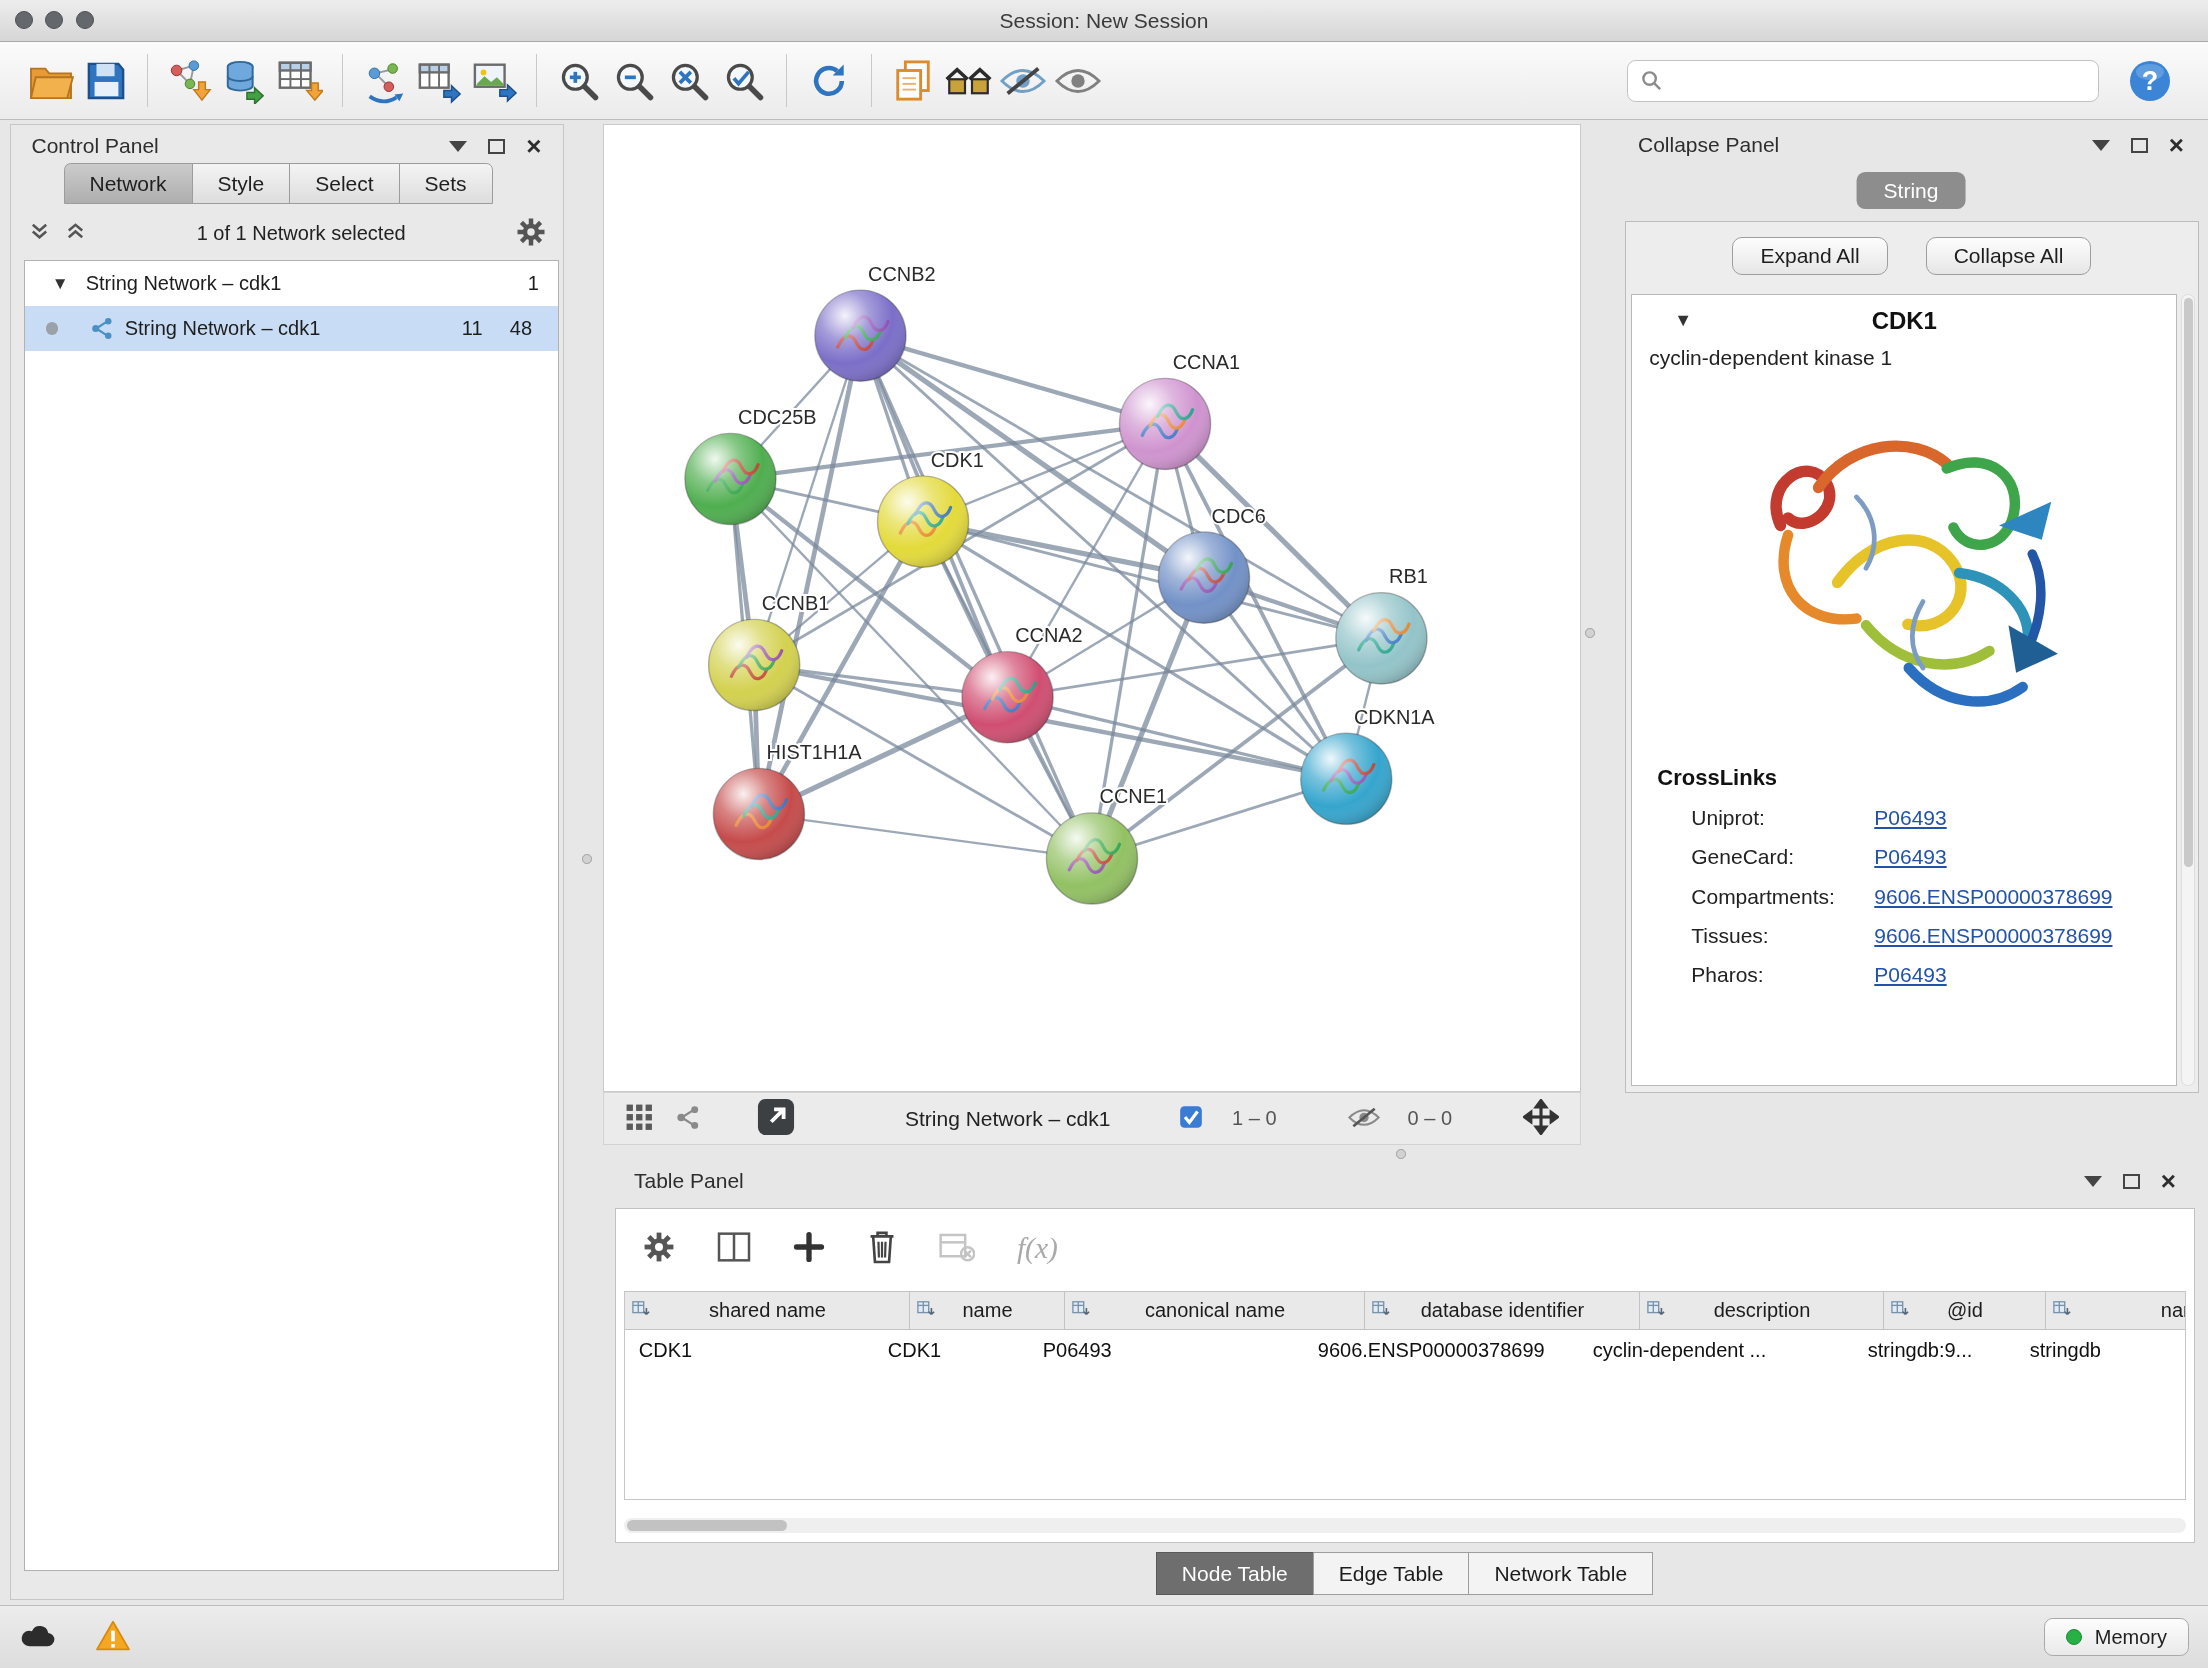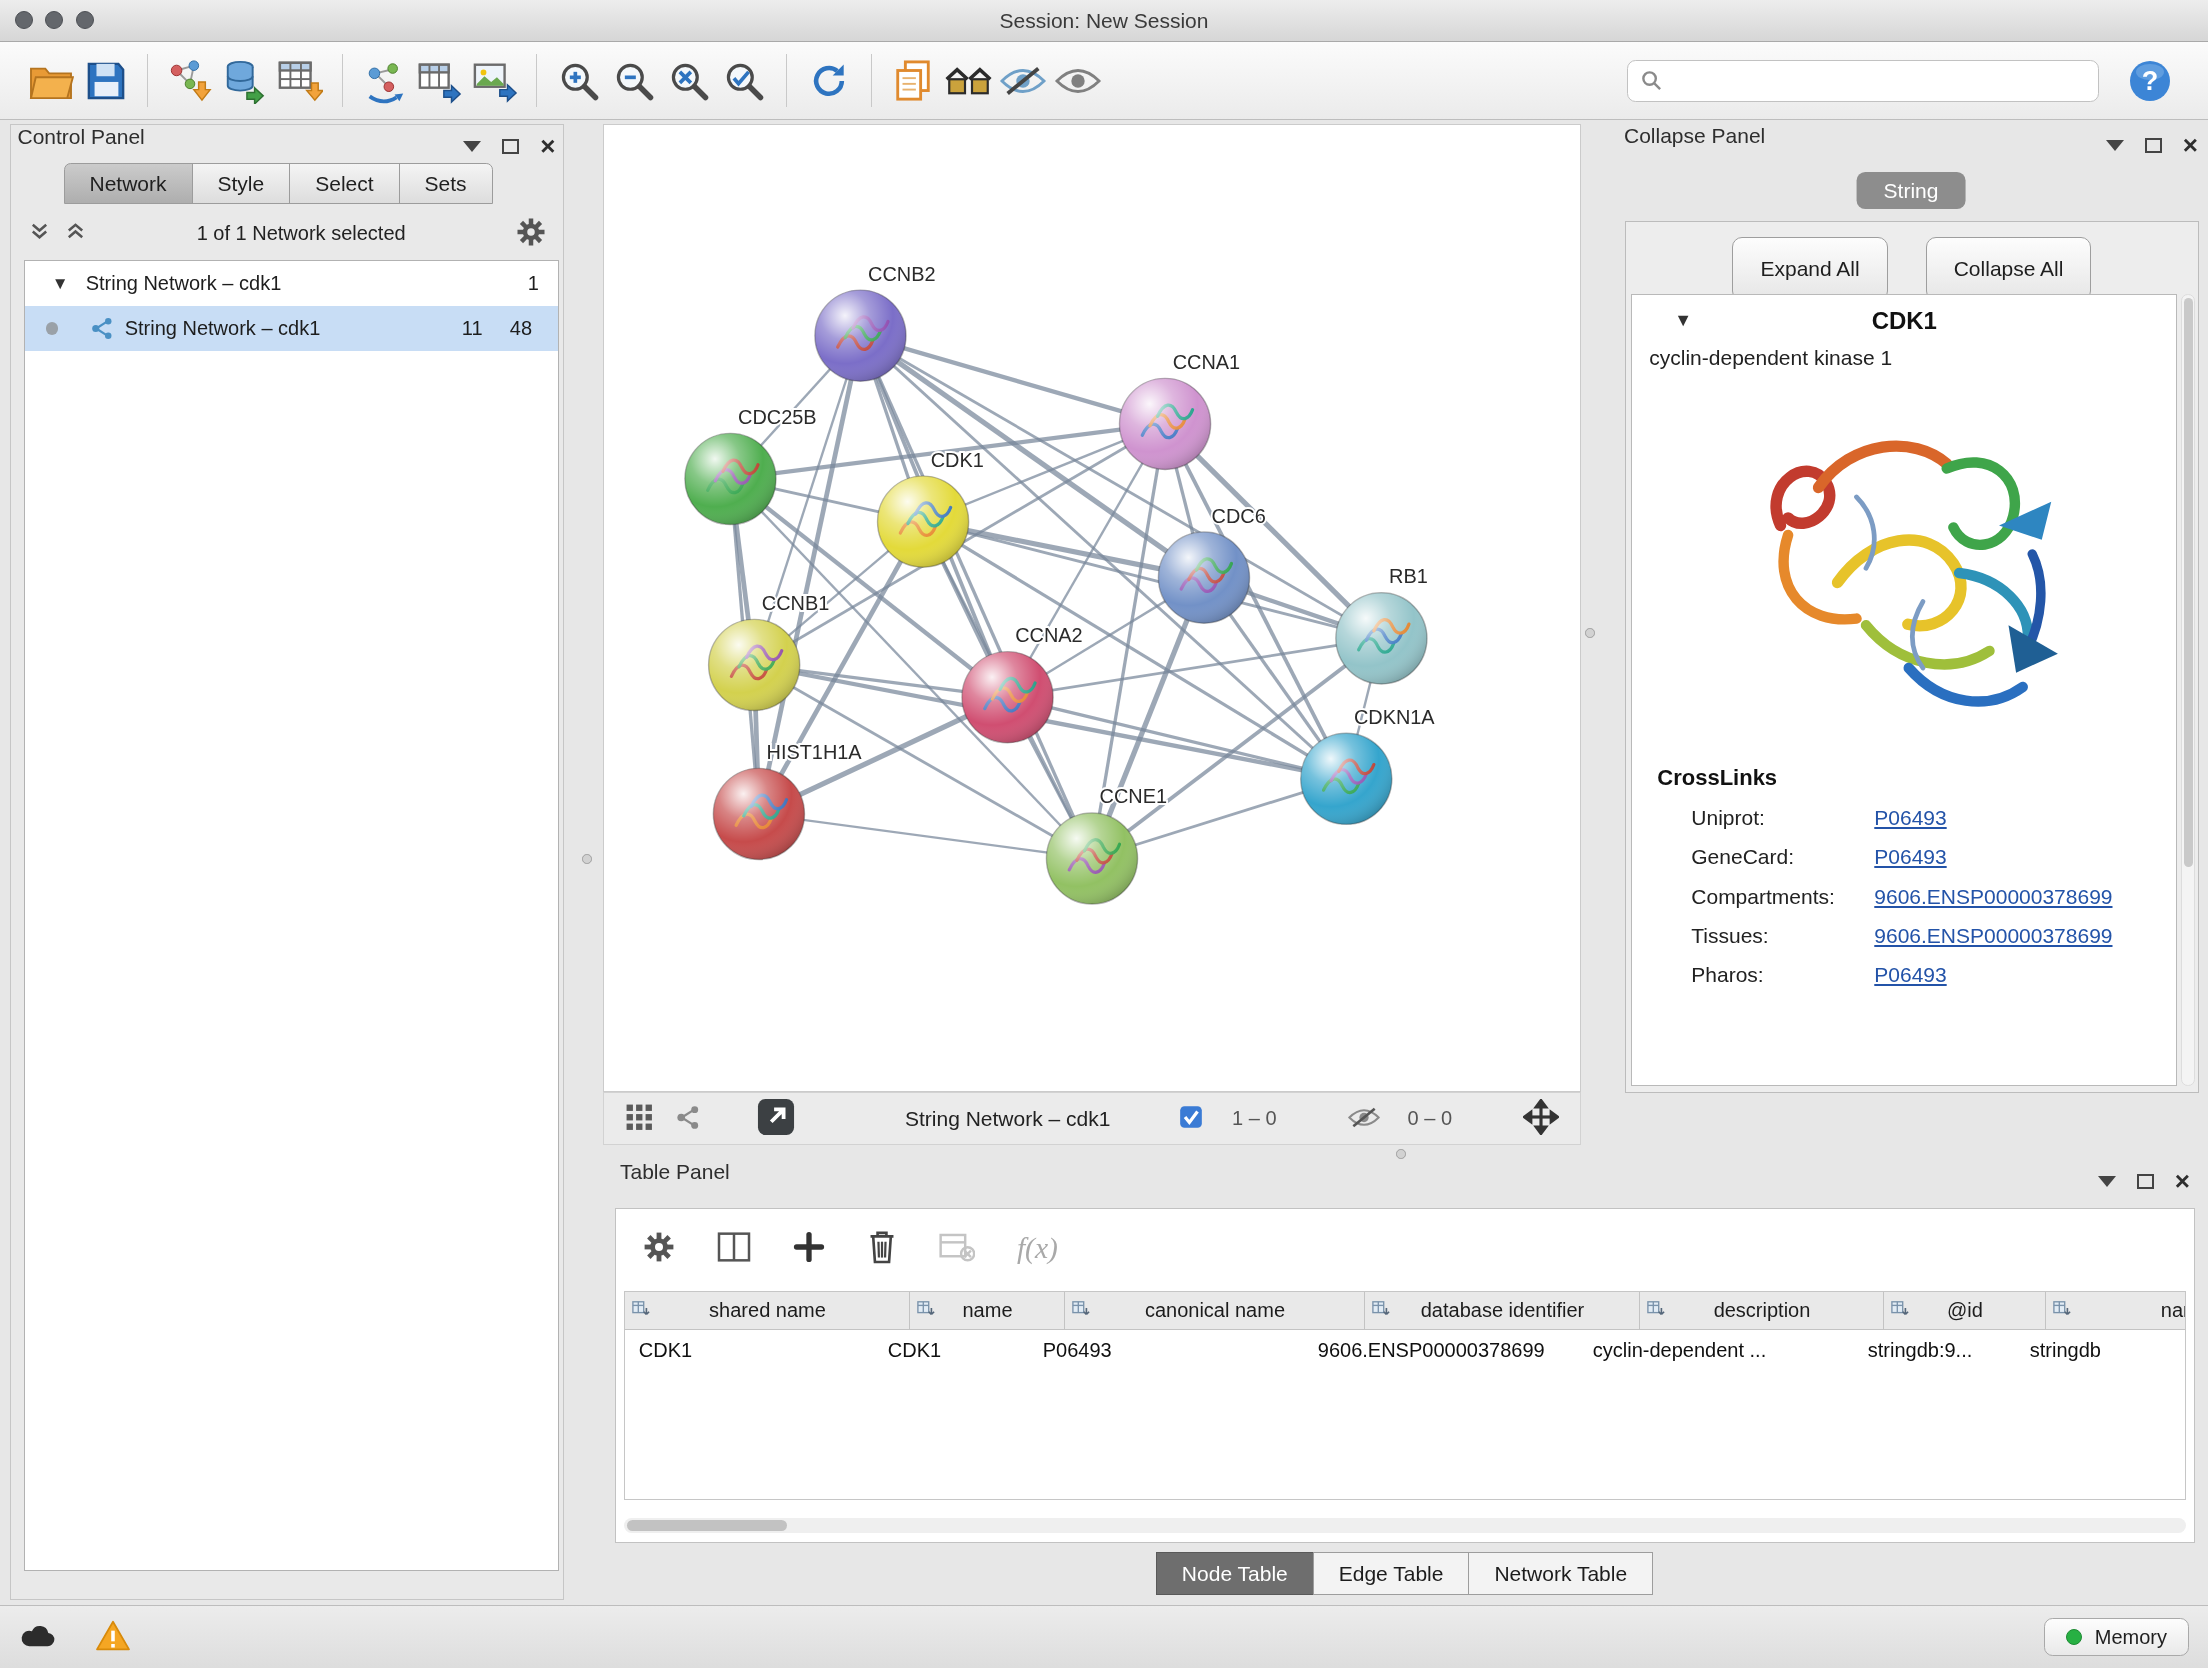--- a/index.html
+++ b/index.html
@@ -19,22 +19,22 @@
   background:linear-gradient(#fbfbfb,#ebebeb);border-bottom:1px solid #bdbdbd;
   display:flex;align-items:center;padding:0 23px}
 .tool{width:55px;height:59px;display:flex;align-items:center;justify-content:center;border-radius:7.6px}
 .sep{width:1px;height:53px;background:#c9c9c9;margin:0 14.3px}
 .searchbox{margin-left:auto;width:472px;height:42px;background:#fff;border:1px solid #c2c2c2;
   border-radius:8.6px;display:flex;align-items:center;padding:0 11.4px;gap:7.6px}
 .searchbox input{border:none;outline:none;flex:1;font-size:20px;font-family:inherit;background:transparent}
 .help-wrap{margin:0 7.6px 0 23px}
 
 
-.panel-titlebar{position:absolute;top:0;left:0;right:0;height:42px;display:flex;
-  padding:0 7px;font-size:21px;color:#2e2e2e}
+.panel-titlebar{position:absolute;top:0;left:0;right:0;height:42px;display:flex;align-items:center;
+  padding:0 21px;font-size:21px;color:#2e2e2e}
 .panel-icons{margin-left:auto;display:flex;align-items:center;gap:21px}
 .pi-caret{width:0;height:0;border-left:9.5px solid transparent;border-right:9.5px solid transparent;border-top:11.4px solid #444}
 .pi-box{width:17px;height:15px;border:2.9px solid #444;background:transparent}
 .pi-x{font-size:26px;font-weight:bold;color:#2e2e2e;line-height:1}
 
 
 .control-panel{position:absolute;left:9.5px;top:124px;width:554px;height:1476px;
   background:#e9e9e9;border:1px solid #c6c6c6}
 .cp-tabs{position:absolute;top:38px;left:53px;display:flex}
 .cp-tab{font-size:21px;padding:7.6px 25px;background:linear-gradient(#f4f4f4,#dddddd);
@@ -65,21 +65,21 @@
 .nt-right{margin-left:auto;display:flex;align-items:center;gap:28px}
 .nt-count{font-size:20px;color:#555}
 .nt-gap{width:15px}
 
 
 .results-panel{position:absolute;left:1617px;top:124px;width:588px;height:1018px}
 .string-pill{position:absolute;top:48px;left:50%;transform:translateX(-50%);
   background:#8d8d8d;color:#fff;font-size:21px;padding:6.7px 27px;border-radius:8.6px}
 .results-box{position:absolute;top:97px;left:7.6px;right:5.7px;bottom:49px;border:1px solid #bcbcbc;background:#ededed}
 .rp-buttons{display:flex;justify-content:center;gap:38px;padding:15px 0}
-.rp-btn{font-size:21px;padding:19px 27px;border:1px solid #9e9e9e;border-radius:10px;
+.rp-btn{font-size:21px;padding:6px 27px;border:1px solid #9e9e9e;border-radius:10px;
   background:linear-gradient(#fdfdfd,#e6e6e6);color:#1e1e1e;font-family:inherit}
 .entry-box{position:absolute;top:72px;left:5.7px;right:21px;bottom:5.7px;background:#fff;border:1px solid #b9b9b9;overflow:hidden}
 .entry-header{position:relative;height:51px;display:flex;align-items:center;justify-content:center;
   font-weight:bold;font-size:24px;color:#111}
 .entry-tri{position:absolute;left:42px;font-size:18px;font-weight:normal;color:#333}
 .entry-desc{font-size:21px;padding:0 17px 7.6px;color:#222}
 .protein-wrap{display:flex;justify-content:center;padding:5.7px 0}
 .cl-title{font-weight:bold;font-size:22px;padding:15px 0 7.6px 25px;color:#111}
 .cl-row{display:flex;align-items:center;padding:7.6px 0 7.6px 59px;font-size:21px}
 .cl-label{width:183px;color:#222}

